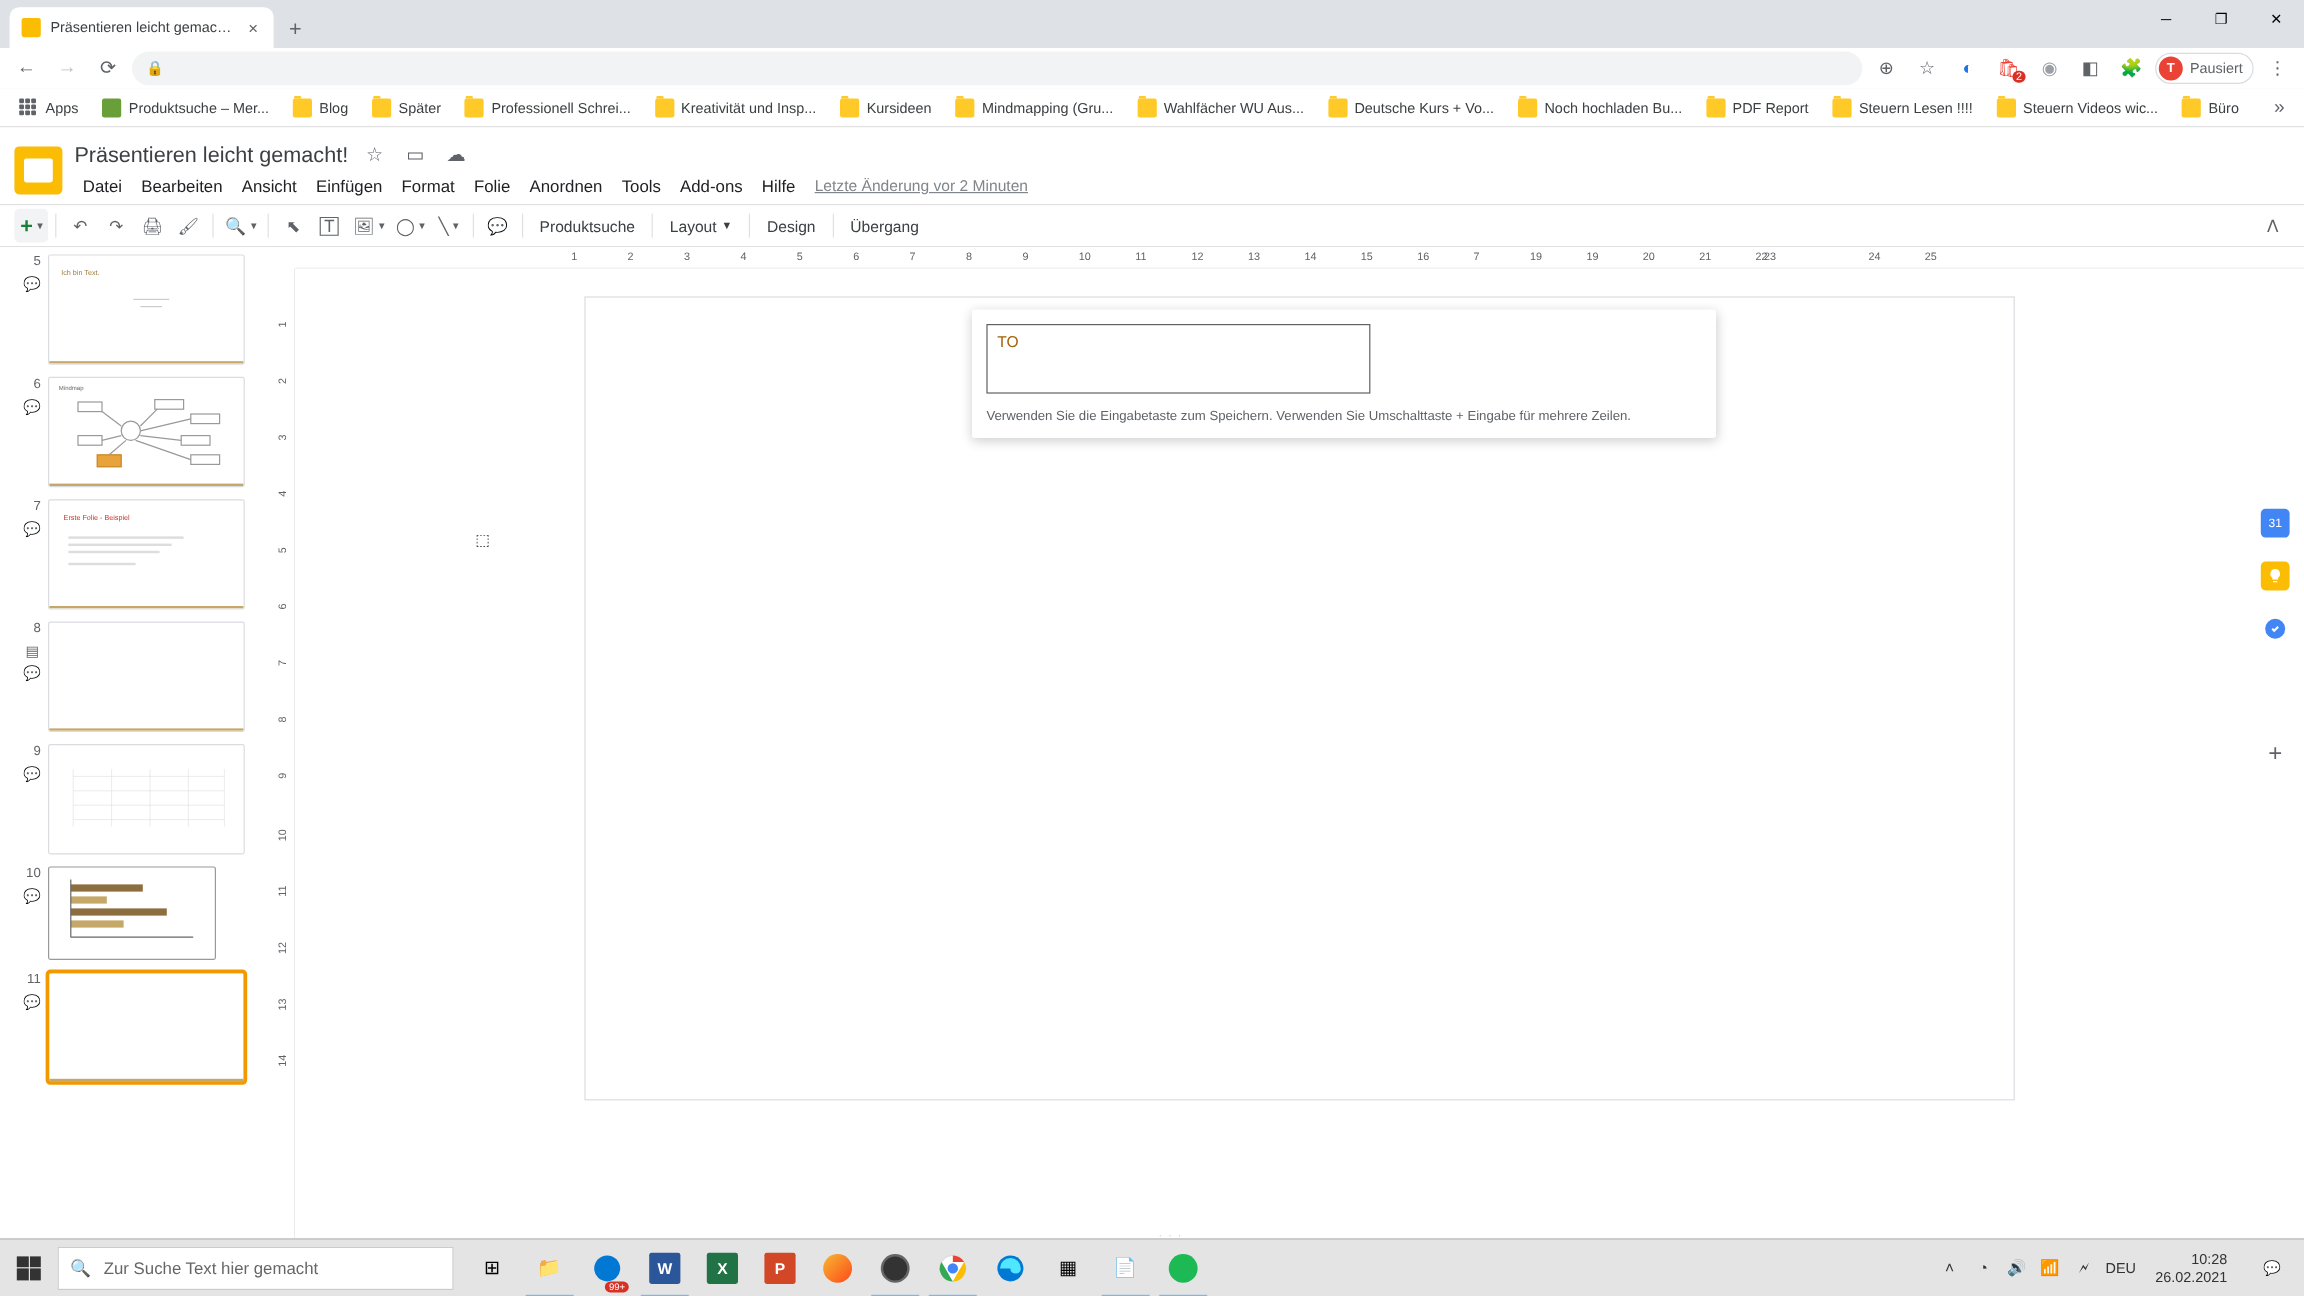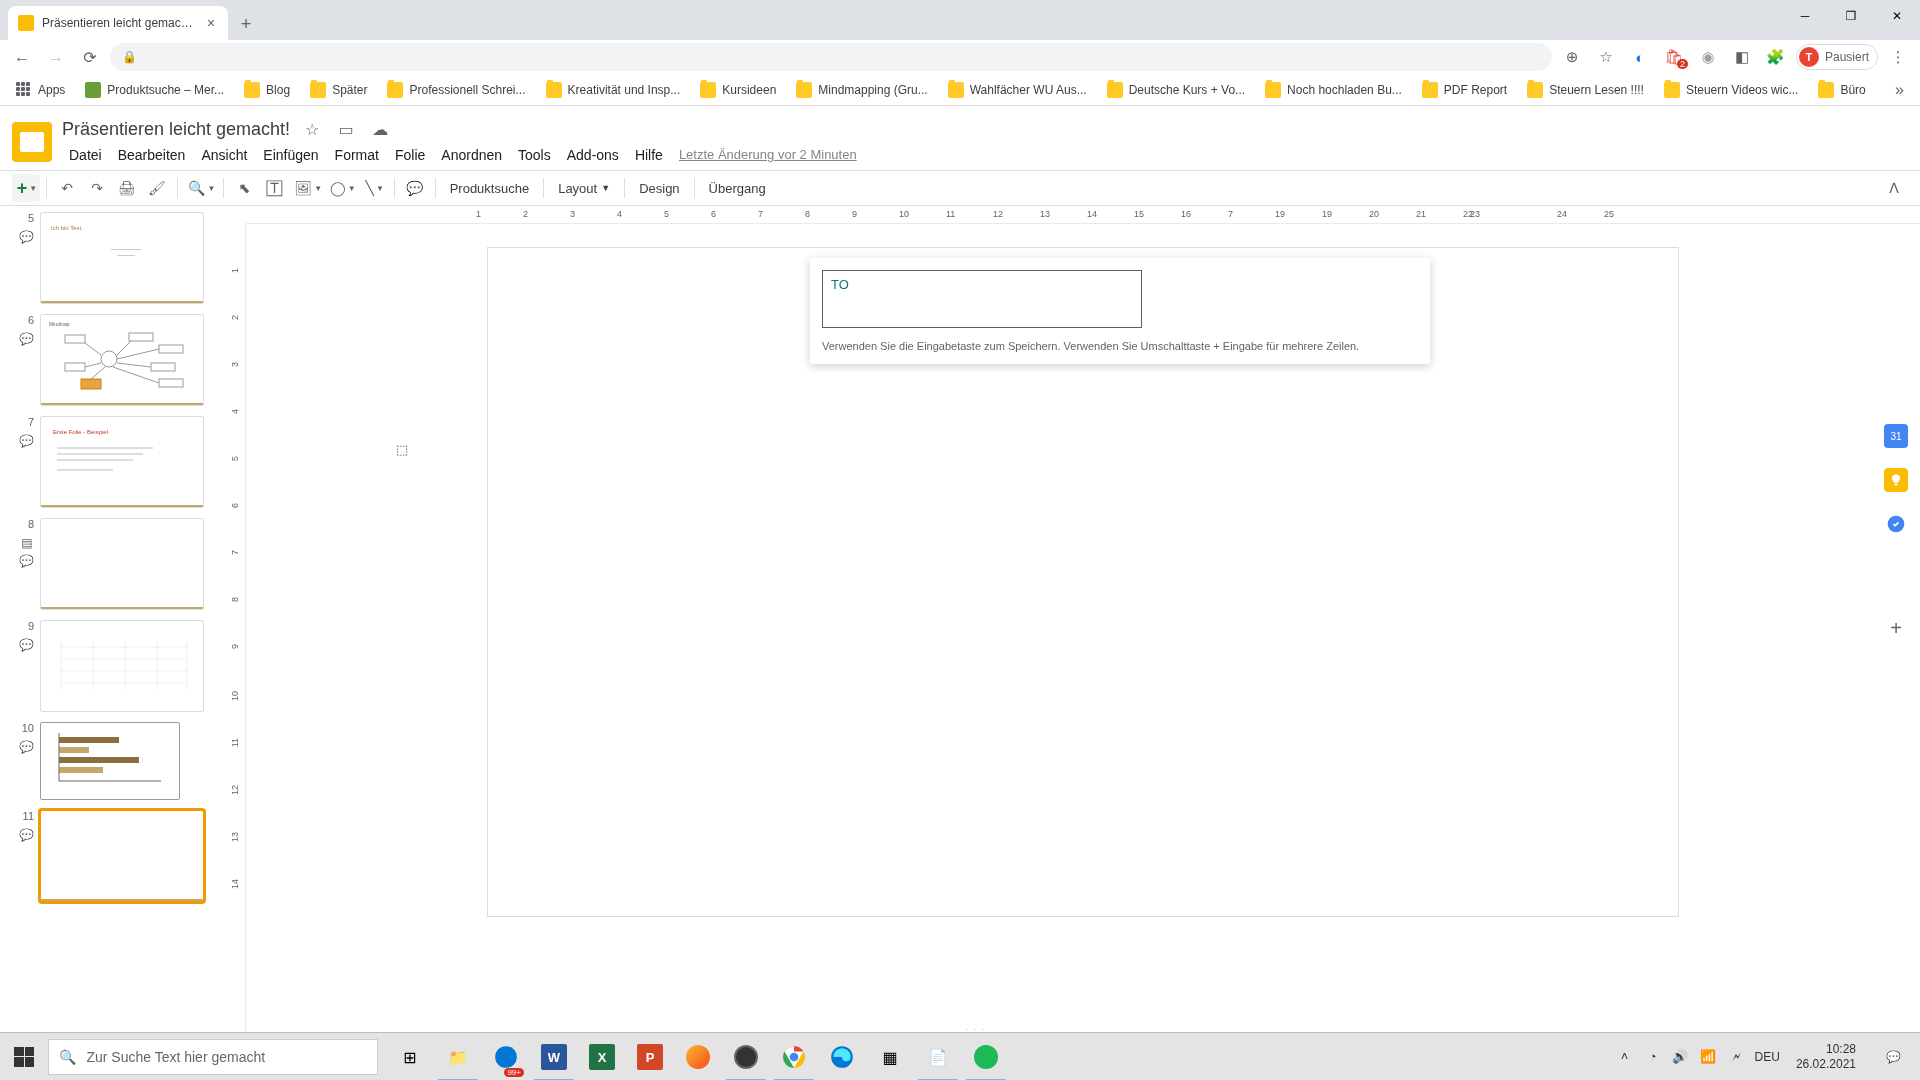--- a/index.html
+++ b/index.html
@@ -80,21 +80,21 @@
 .ruler-h { height:18px; background:#fff; border-bottom:1px solid #e8eaed; margin-left:18px; position:relative; font-size:9px; color:#5f6368; }
 .ruler-h .tick { position:absolute; top:3px; }
 .ruler-v { width:18px; background:#fff; border-right:1px solid #e8eaed; position:absolute; left:0; top:18px; bottom:0; font-size:9px; color:#5f6368; }
 .ruler-v .tick { position:absolute; left:2px; writing-mode:vertical-rl; transform:rotate(180deg); }
 .canvas-scroll { position:absolute; left:18px; top:18px; right:0; bottom:0; background:#fff; display:flex; justify-content:center; padding-top:24px; }
 .slide-canvas { width:1190px; height:668px; background:#fff; box-shadow:0 0 0 1px #dadce0; position:relative; }
 .cursor-mark { position:absolute; left:150px; top:218px; font-size:13px; color:#444; }
 
 
 .popup { position:absolute; left:322px; top:10px; width:620px; background:#fff; box-shadow:0 2px 10px rgba(0,0,0,0.2); border-radius:2px; padding:12px; }
-.popup-input { width:320px; height:58px; border:1px solid #616161; padding:6px 8px; font-size:13px; color:#0f766e; font-family:inherit; resize:none; }
+.popup-input { width:320px; height:58px; border:1px solid #616161; padding:6px 8px; font-size:13px; color:#a16207; font-family:inherit; resize:none; }
 .popup-hint { font-size:11px; color:#5f6368; margin-top:8px; }
 
 
 .notes-bar { height:30px; border-top:1px solid #e0e0e0; display:flex; align-items:center; padding-left:246px; font-size:14px; color:#80868b; position:relative; }
 .notes-handle { position:absolute; left:50%; top:-4px; width:30px; height:8px; color:#bdc1c6; font-size:8px; text-align:center; }
 
 
 .bottom-status { height:30px; border-top:1px solid #e0e0e0; display:flex; align-items:center; padding:0 12px; position:relative; }
 .view-toggle { display:flex; gap:20px; }
 .view-btn { width:20px; height:20px; color:#5f6368; display:flex; align-items:center; justify-content:center; }

